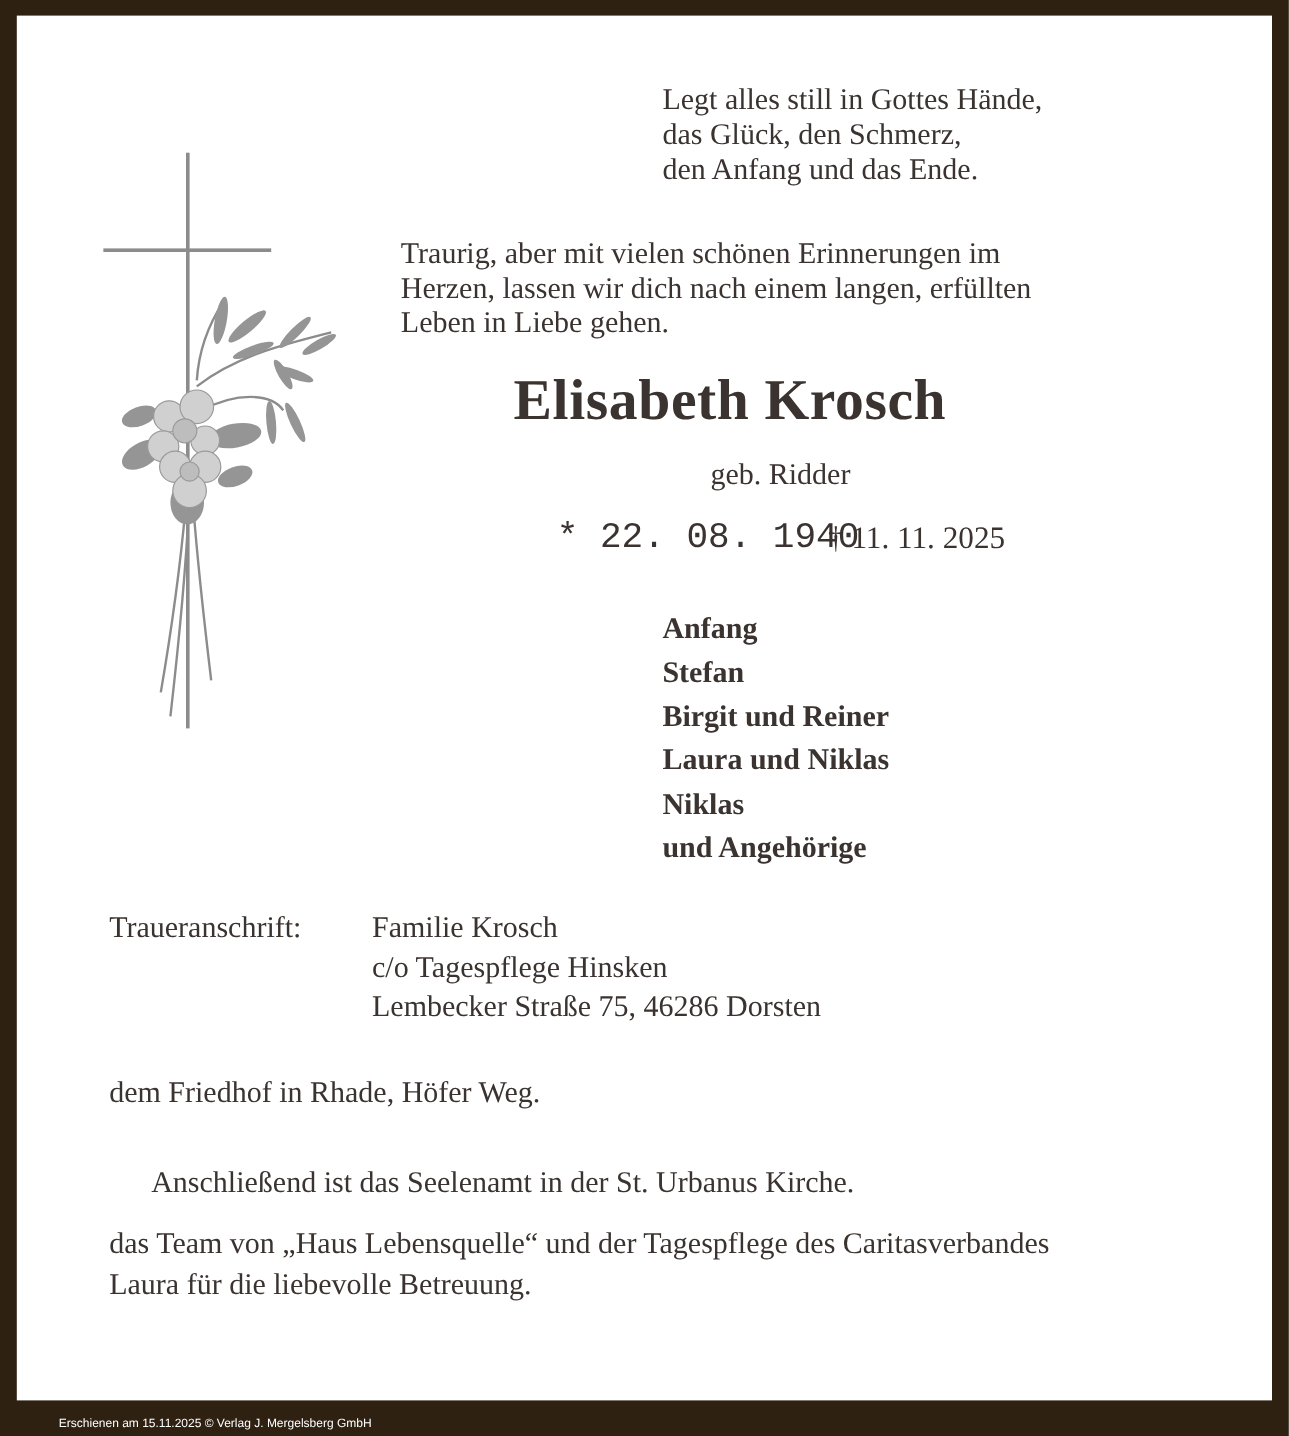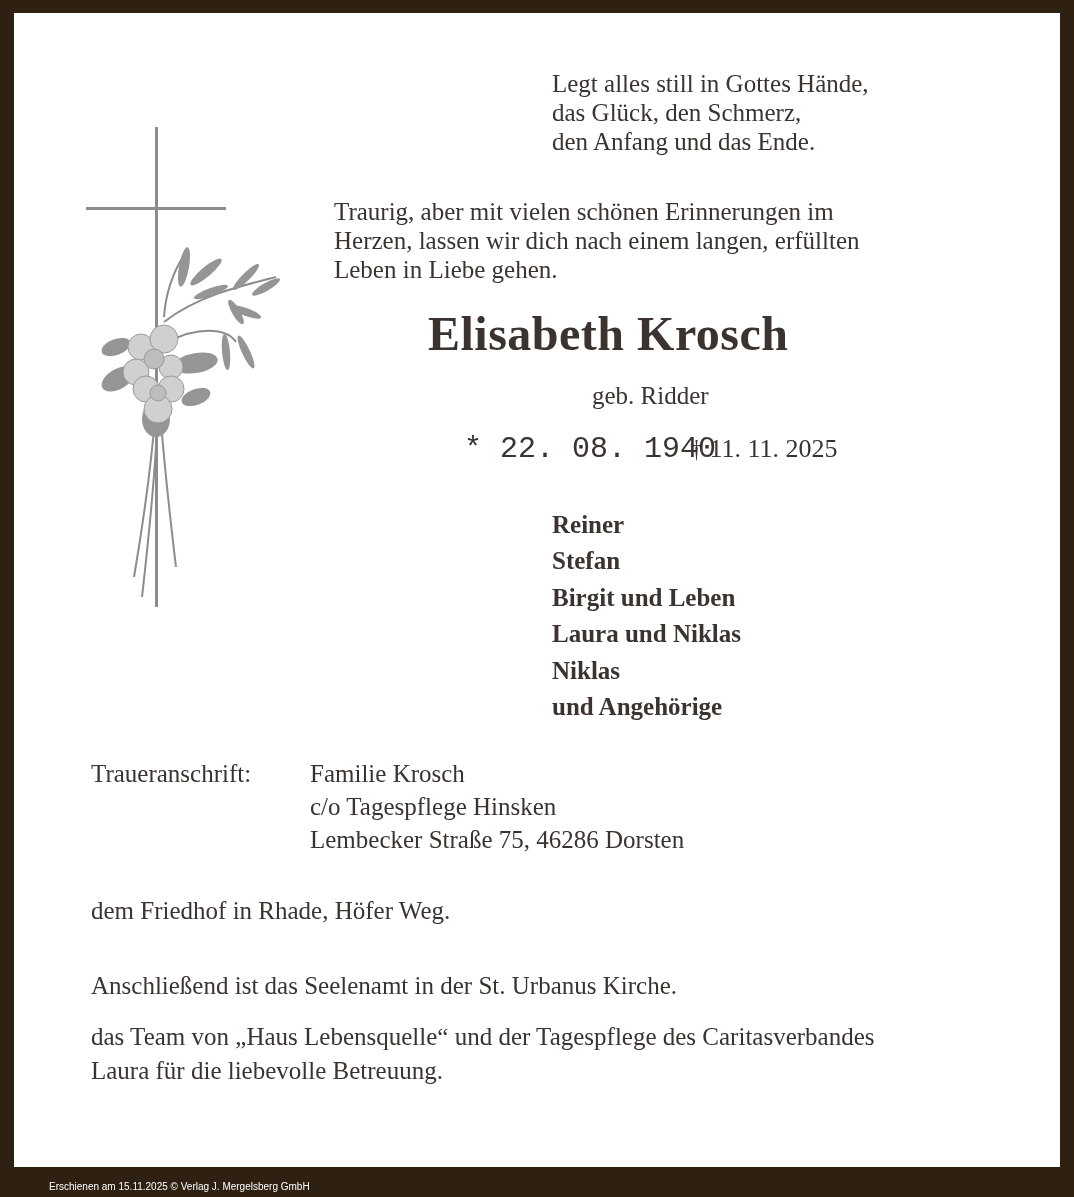--- a/index.html
+++ b/index.html
@@ -54,21 +54,21 @@
     }
     .addr {
       left: 296px; top: 744px;
       font-size: 25px; line-height: 33px;
     }
     .para {
       left: 77px;
       font-size: 25px; line-height: 31px;
     }
     .p1 { top: 882px; }
-    .p2 { top: 957px; }
+    .p2 { top: 957px; margin-left: 35px; }
     .p3 { top: 1007px; line-height: 34px; }
     .footer {
       position: absolute;
       left: 5px; top: 1181px;
       font-family: "Liberation Sans", "DejaVu Sans", sans-serif;
       font-size: 10px; color: #ffffff; white-space: nowrap; padding-left: 44px;
     }
     .cross-art { position: absolute; left: 72px; top: 114px; }
   </style>
 </head>
@@ -133,23 +133,23 @@
     <div>Herzen, lassen wir dich nach einem langen, erfüllten</div>
     <div>Leben in Liebe gehen.</div>
   </div>
 
   <div class="abs name">Elisabeth Krosch</div>
   <div class="abs maiden">geb. Ridder</div>
   <div class="abs birth">* 22. 08. 1940</div>
   <div class="abs death">† 11. 11. 2025</div>
 
   <div class="abs mourners">
-    <div>Reiner</div>
+    <div>Anfang</div>
     <div>Stefan</div>
-    <div>Birgit und Leben</div>
+    <div>Birgit und Reiner</div>
     <div>Laura und Niklas</div>
     <div>Niklas</div>
     <div>und Angehörige</div>
   </div>
 
   <div class="abs addr-label">Traueranschrift:</div>
   <div class="abs addr">
     <div>Familie Krosch</div>
     <div>c/o Tagespflege Hinsken</div>
     <div>Lembecker Straße 75, 46286 Dorsten</div>

